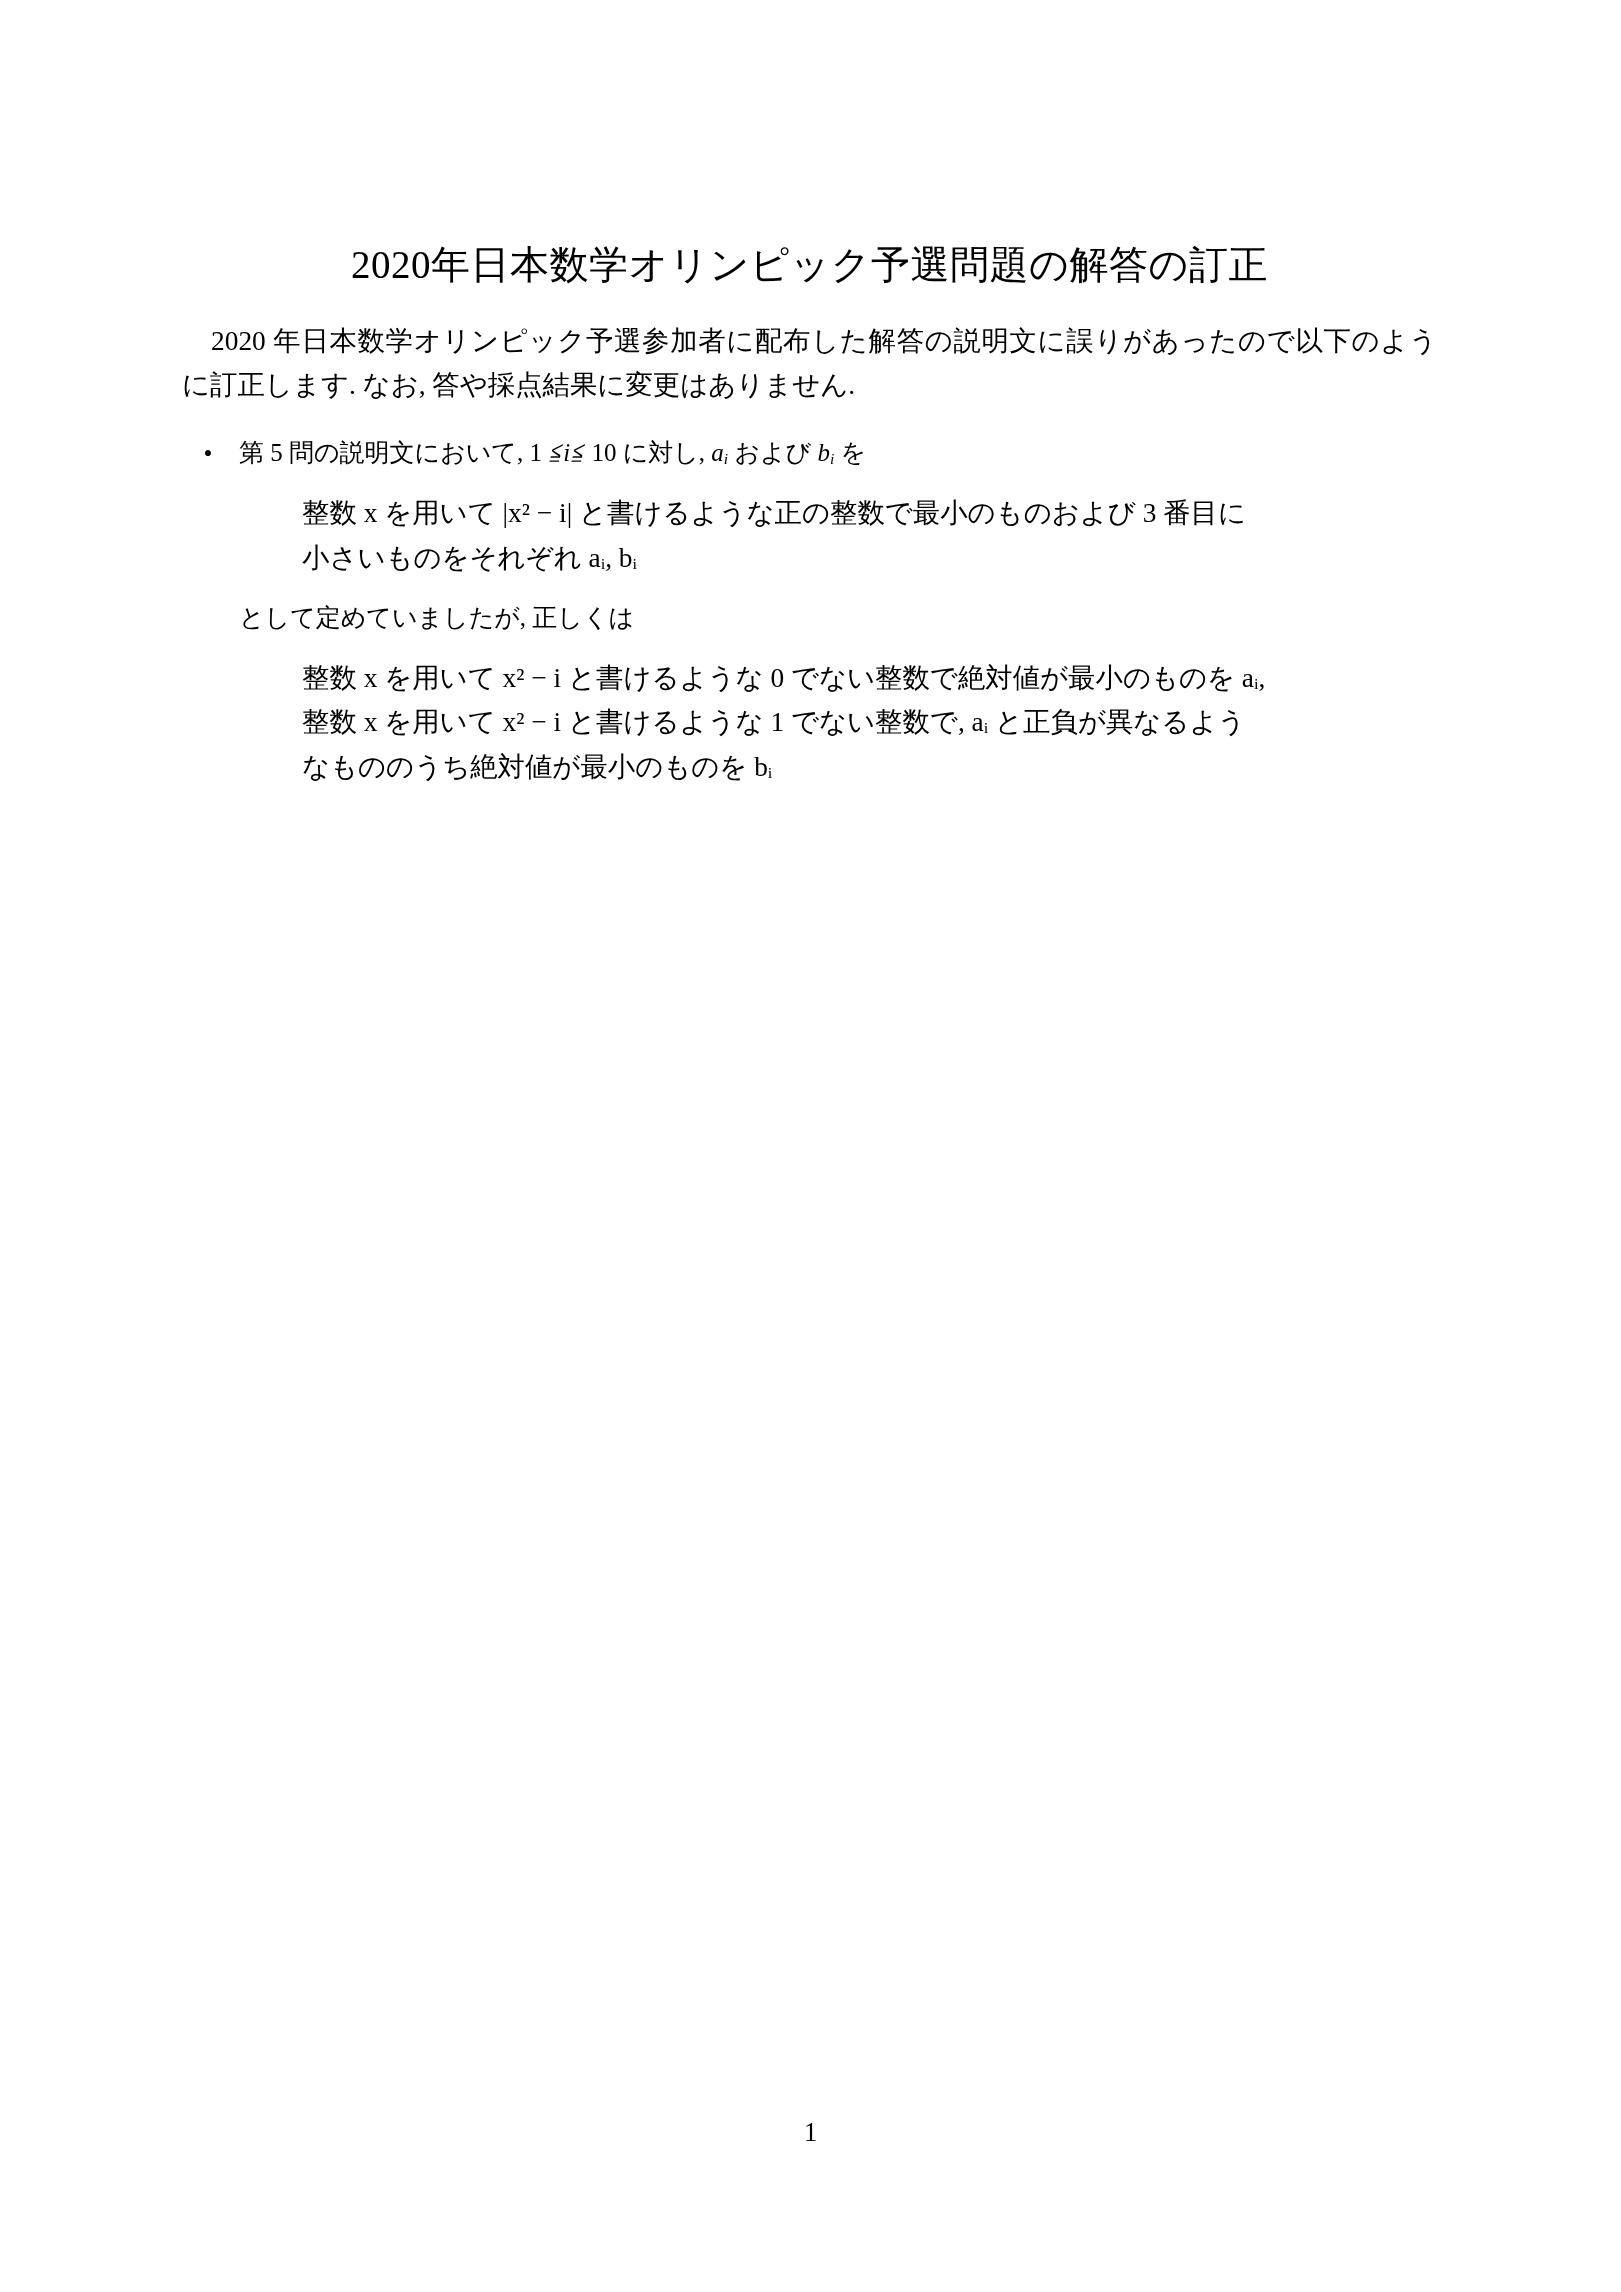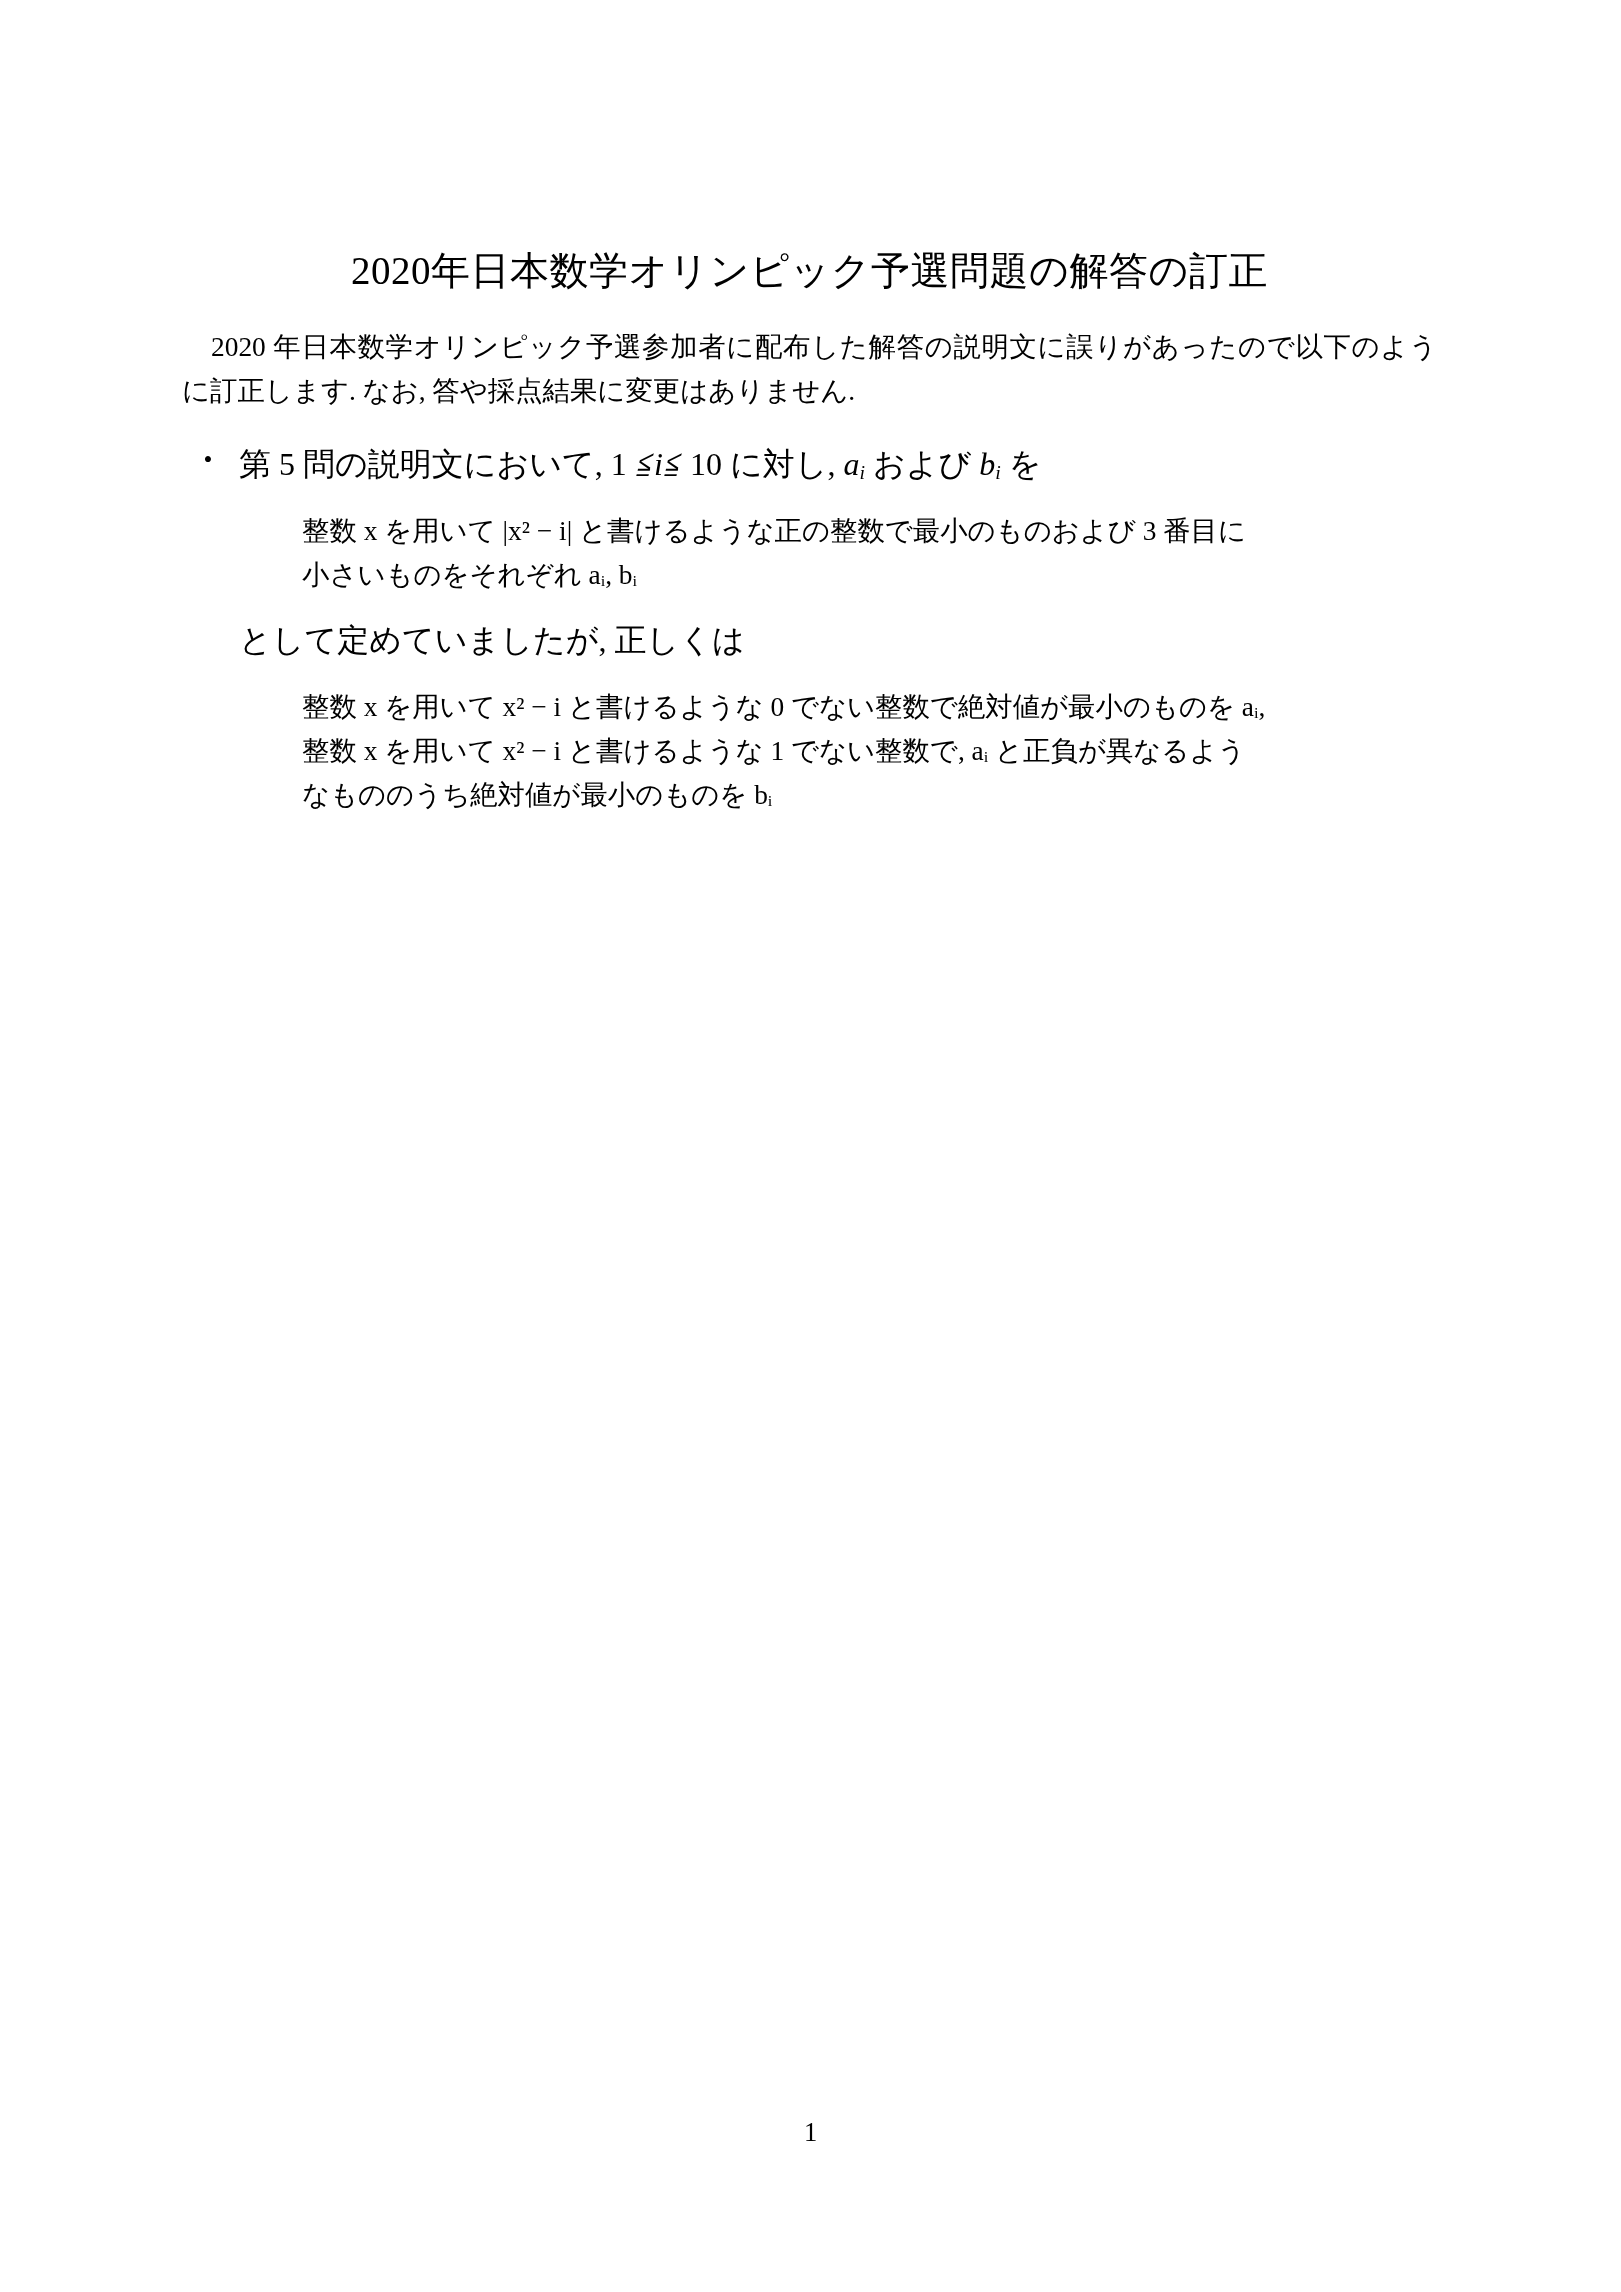--- a/index.html
+++ b/index.html
@@ -17,21 +17,21 @@
     overflow: hidden;
   }
   .page {
     position: absolute;
     inset: 0;
     padding: 0;
   }
   .content {
     position: absolute;
     left: 182px;
-    top: 245px;
+    top: 239px;
     width: 1255px;
   }
   .doc-title {
     text-align: center;
     font-size: 39px;
     line-height: 1.35;
     letter-spacing: 0.5px;
     margin: 0 0 27.4px 0;
     font-weight: normal;
   }
@@ -63,21 +63,21 @@
   }
   ul.bullets > li::before {
     content: "\2022";
     position: absolute;
     left: 21.6px;
     top: 0;
     font-size: 25.5px;
     line-height: 1.62;
   }
   .li-line {
-    font-size: 32px;
+    font-size: 25px;
     line-height: 1.62;
   }
   .quote {
     margin: 17.6px 0 17.6px 63px;
     font-size: 27.4px;
     line-height: 1.62;
   }
   .quote .qline {
     display: block;
   }

